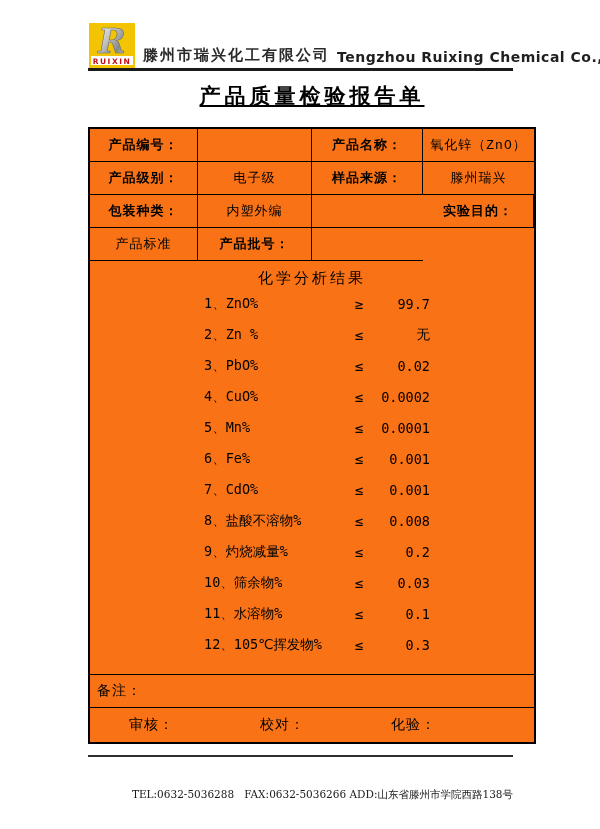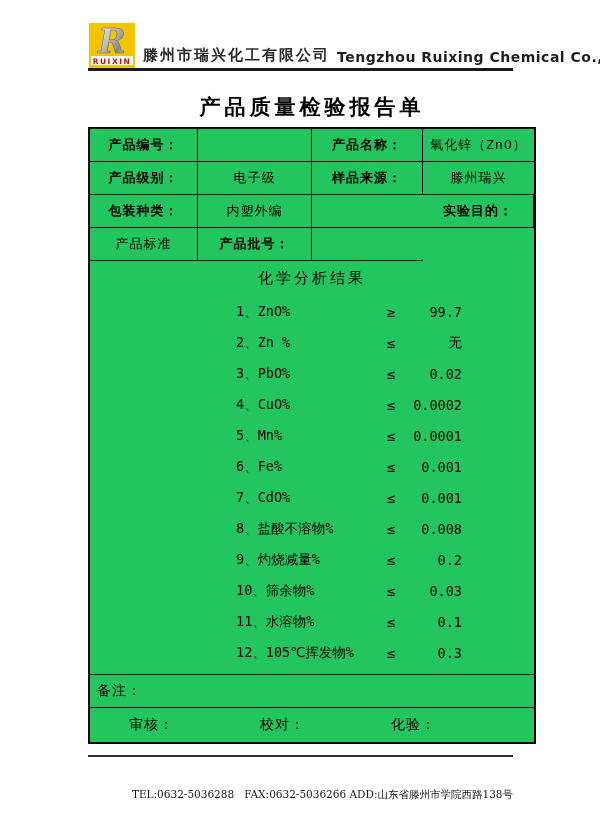--- a/index.html
+++ b/index.html
@@ -46,36 +46,37 @@
   .header-rule {
     position: absolute;
     left: 88px; top: 68px;
     width: 425px; height: 3px;
     background: #1a1a1a;
   }
 
   
   .doc-title {
     position: absolute;
-    left: 88px; top: 93px;
+    left: 88px; top: 82px;
     width: 448px;
     text-align: center;
     font-size: 21px;
     font-weight: bold;
     letter-spacing: 4px;
     color: #000;
+    text-decoration: underline;
   }
 
   
   .report-table {
     position: absolute;
     left: 88px; top: 127px;
     width: 448px;
     border: 2px solid #000;
-    background: #22c55e;
+    background: #f97316;
   }
   .info-grid {
     display: grid;
     grid-template-columns: 108px 114px 111px 1fr;
   }
   .cell {
     height: 33px;
     border-bottom: 1px solid #000;
     border-right: 1px solid #000;
     display: flex;
@@ -93,21 +94,21 @@
     height: 406px;
     border-bottom: 1px solid #000;
   }
   .analysis-title {
     margin-top: 8px;
     text-align: center;
     font-family: "DejaVu Serif", serif;
     font-size: 15px;
     letter-spacing: 3px;
   }
-  .analysis-rows { margin-top: 8px; padding-left: 32px; }
+  .analysis-rows { margin-top: 0; }
   .analysis-row {
     display: flex;
     align-items: center;
     height: 31px;
     padding-left: 114px;
     font-family: "DejaVu Sans Mono", "DejaVu Sans", monospace;
     font-size: 13.5px;
   }
   .a-name  { width: 140px; white-space: nowrap; }
   .a-symbol{ width: 30px; text-align: center; font-size: 14px; }

